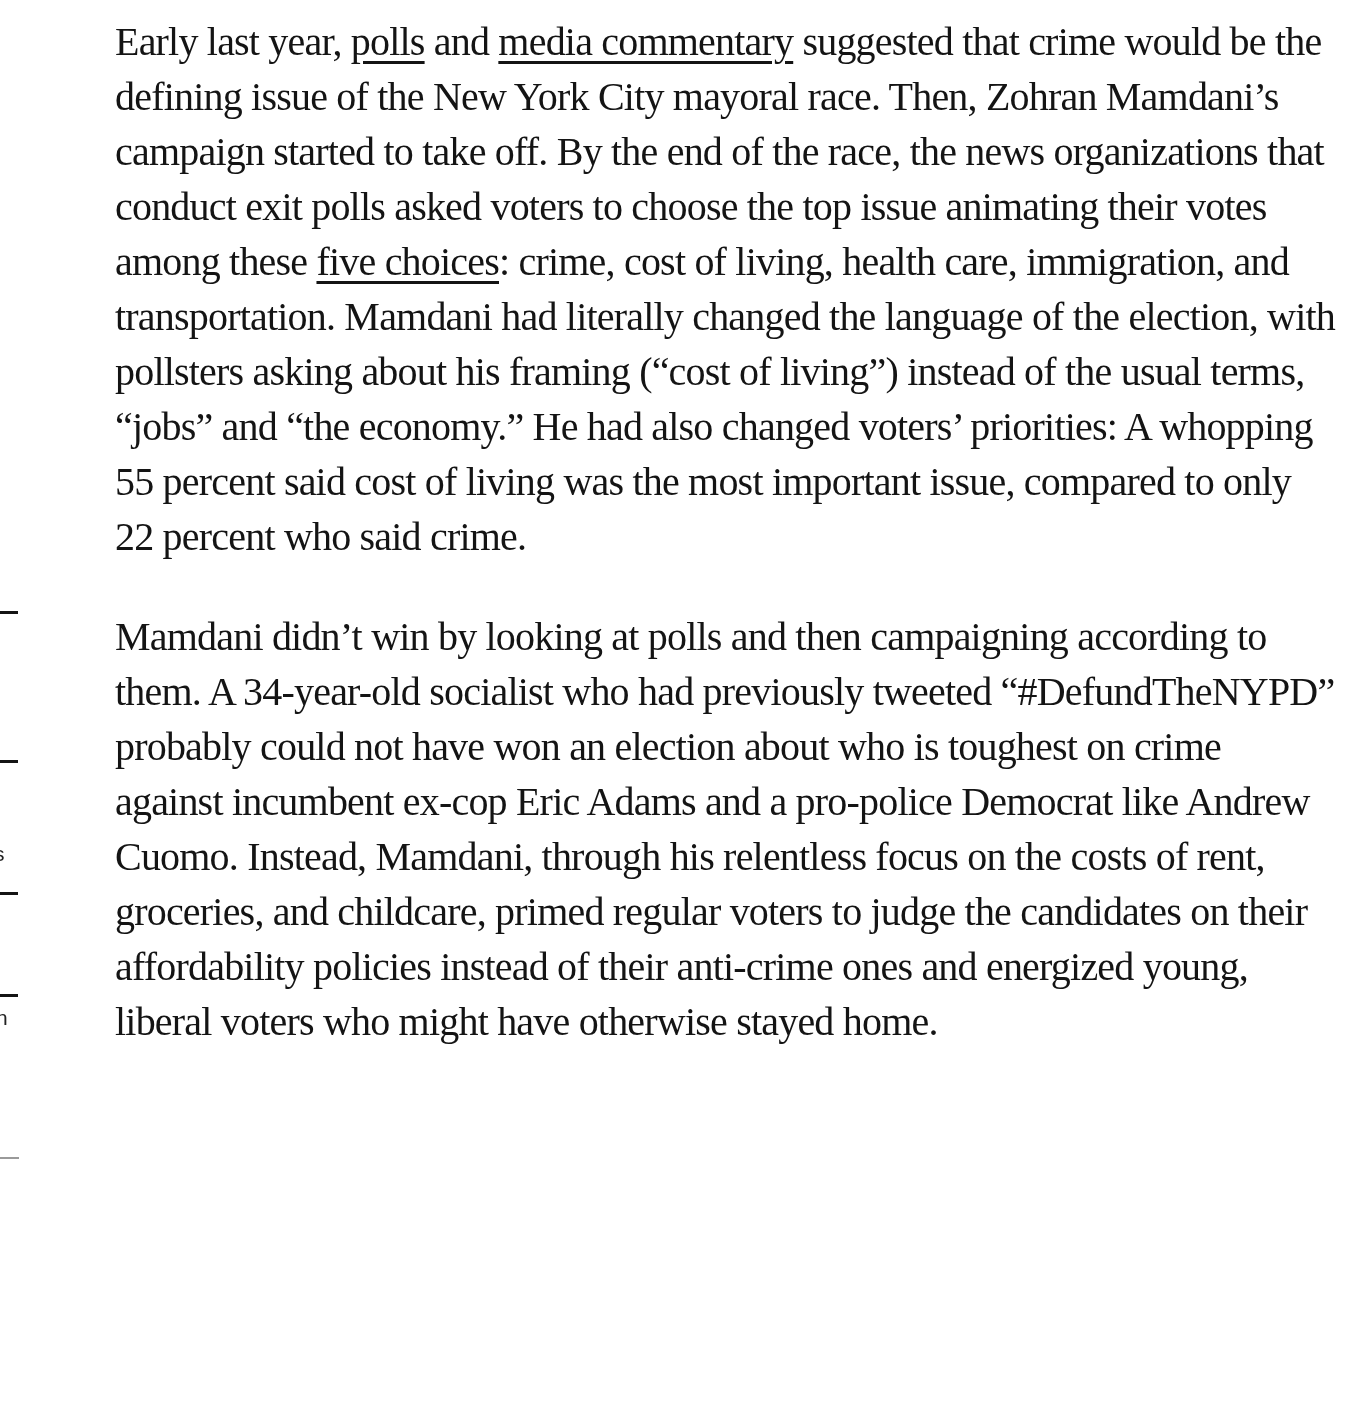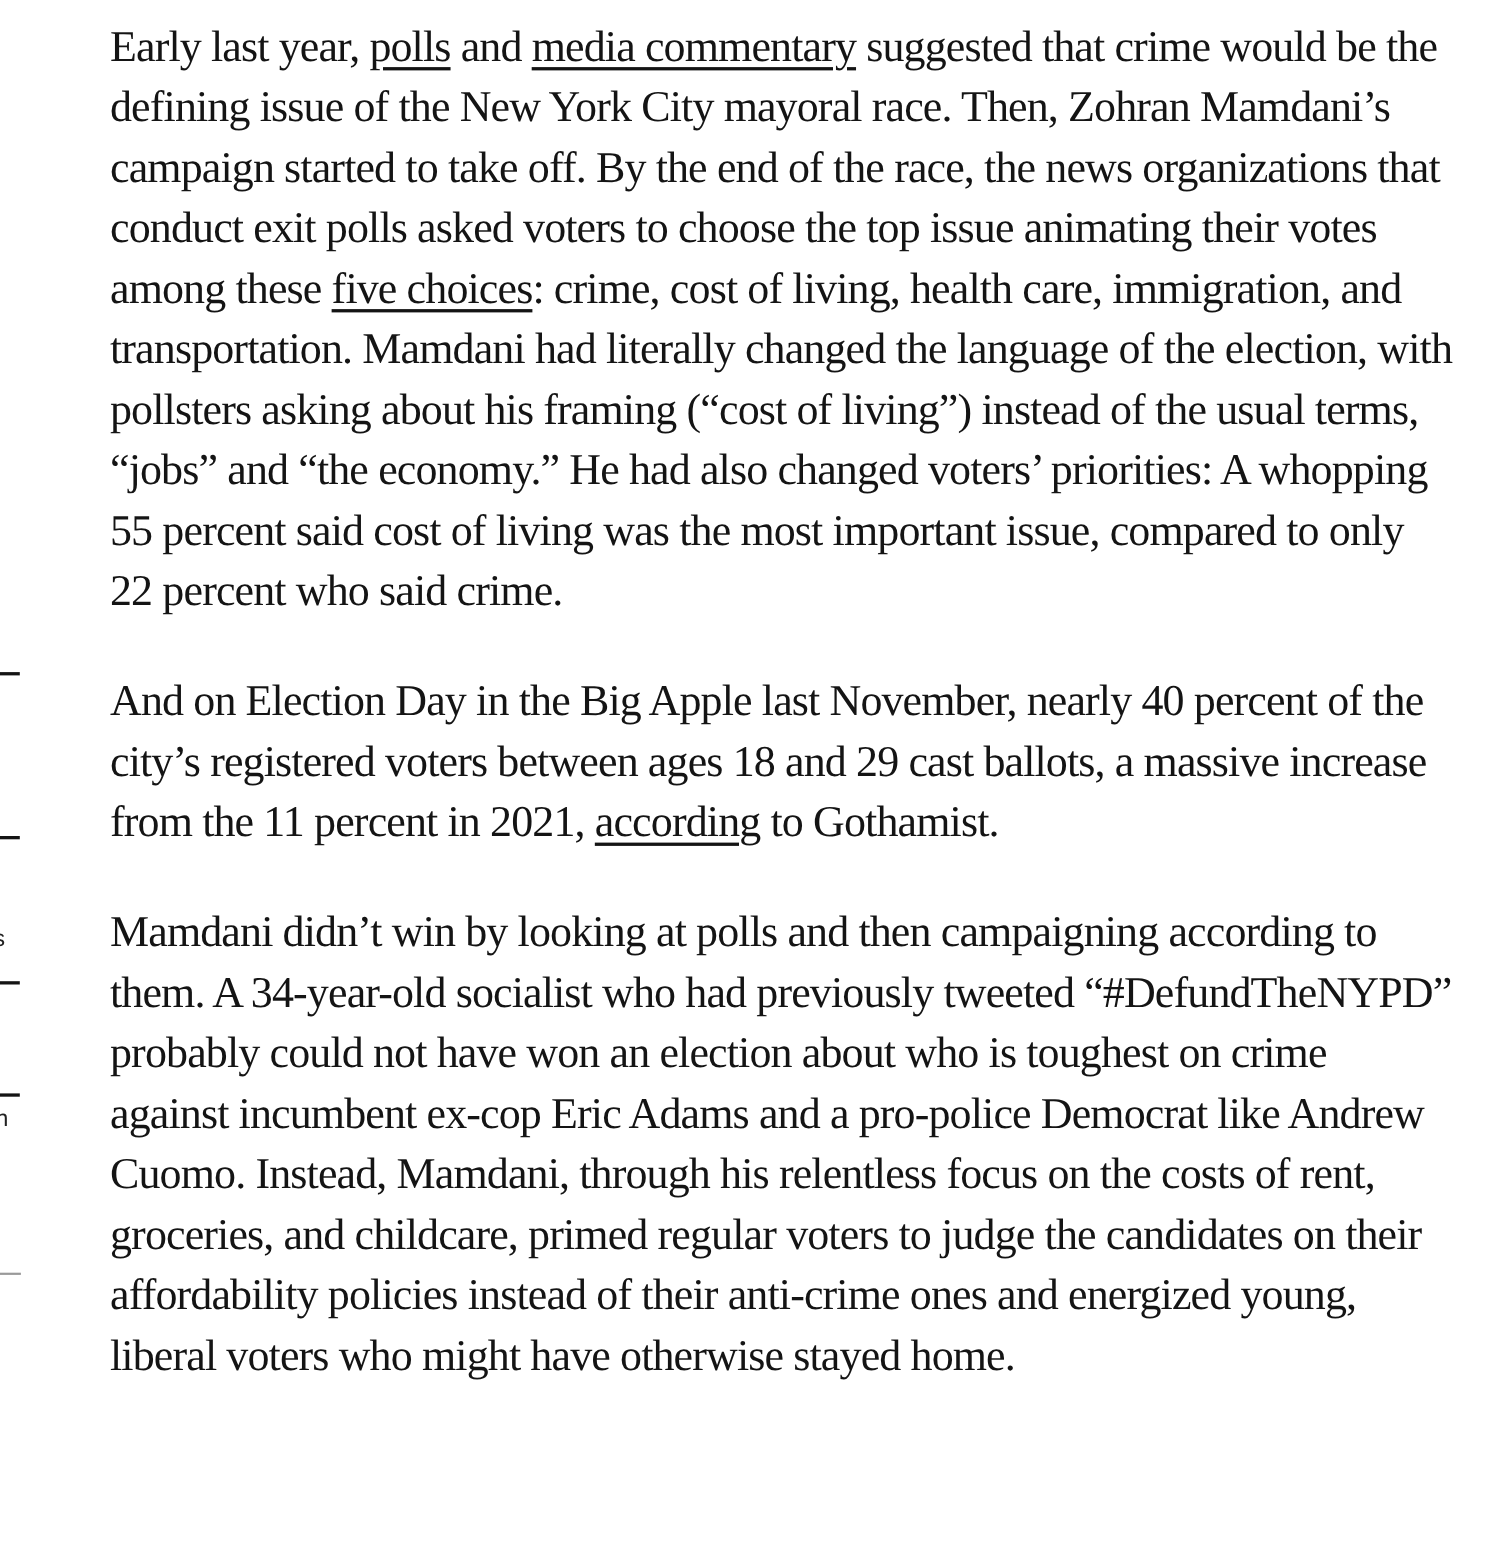--- a/index.html
+++ b/index.html
@@ -7,21 +7,21 @@
   body {
     position: relative;
     width: 1350px;
     height: 1410px;
     overflow: hidden;
     font-family: "Liberation Serif", "DejaVu Serif", serif;
     color: #141414;
   }
   .article {
     position: absolute;
-    left: 100px;
+    left: 115px;
     top: 14px;
     width: 1222px;
   }
   .para {
     font-size: 40px;
     line-height: 55px;
     letter-spacing: -0.02em;
     margin: 0 0 45px 0;
     color: #141414;
     text-align: left;
@@ -70,15 +70,14 @@
 <div class="frag-dash fd1"></div>
 <div class="frag-dash fd2"></div>
 <span class="frag-letter fl1">s</span>
 <div class="frag-dash fd3"></div>
 <div class="frag-dash fd4"></div>
 <span class="frag-letter fl2">n</span>
 <div class="frag-divider"></div>
 
 <main class="article">
     <p class="para"><span>Early last year, </span><a class="inline-link" href="#">polls</a><span> and </span><a class="inline-link" href="#">media commentary</a><span> suggested that crime would be the defining issue of the New York City mayoral race. Then, Zohran Mamdani’s campaign started to take off. By the end of the race, the news organizations that conduct exit polls asked voters to choose the top issue animating their votes among these </span><a class="inline-link" href="#">five choices</a><span>: crime, cost of living, health care, immigration, and transportation. Mamdani had literally changed the language of the election, with pollsters asking about his framing (“cost of living”) instead of the usual terms, “jobs” and “the economy.” He had also changed voters’ priorities: A whopping 55 percent said cost of living was the most important issue, compared to only 22 percent who said crime.</span></p>
-    <p class="para"><span>And on Election Day in the Big Apple last November, nearly 40 percent of the city’s registered voters between ages 18 and 29 cast ballots, a massive increase from the 11 percent in 2021, </span><a class="inline-link" href="#">according</a><span> to Gothamist.</span></p>
     <p class="para"><span>Mamdani didn’t win by looking at polls and then campaigning according to them. A 34-year-old socialist who had previously tweeted “#DefundTheNYPD” probably could not have won an election about who is toughest on crime against incumbent ex-cop Eric Adams and a pro-police Democrat like Andrew Cuomo. Instead, Mamdani, through his relentless focus on the costs of rent, groceries, and childcare, primed regular voters to judge the candidates on their affordability policies instead of their anti-crime ones and energized young, liberal voters who might have otherwise stayed home.</span></p>
   </main>
 
 </body></html>

